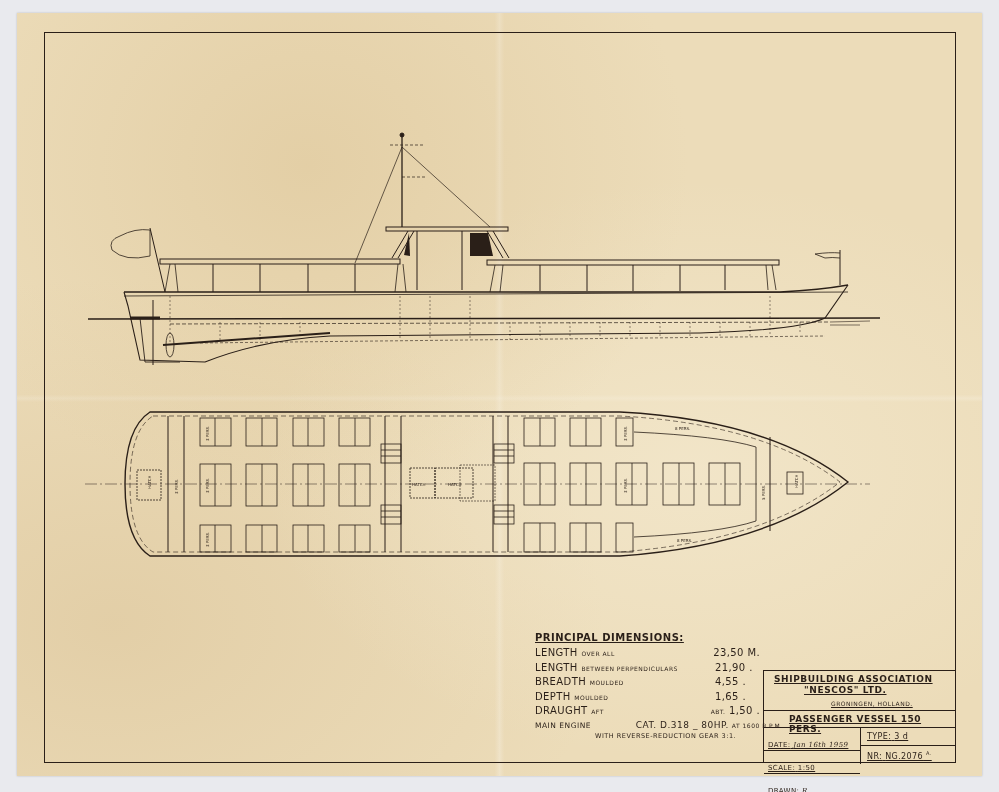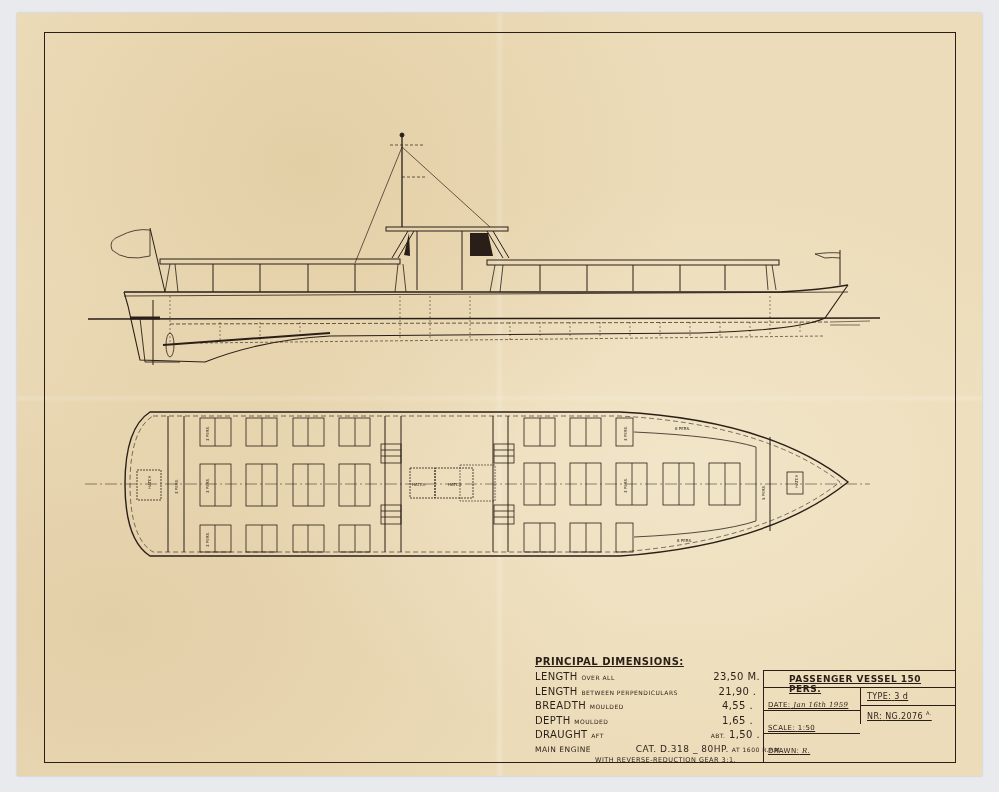--- a/index.html
+++ b/index.html
@@ -7,25 +7,25 @@
   .paper{position:absolute;left:17px;top:13px;width:965px;height:763px;background:#ecdcb9;
     background-image:radial-gradient(ellipse at 30% 20%, rgba(220,196,150,0.55), rgba(0,0,0,0) 40%),
                      radial-gradient(ellipse at 70% 60%, rgba(245,235,210,0.6), rgba(0,0,0,0) 45%),
                      radial-gradient(ellipse at 10% 80%, rgba(215,190,145,0.45), rgba(0,0,0,0) 40%),
                      linear-gradient(90deg, rgba(0,0,0,0) 49.5%, rgba(255,255,255,0.25) 50%, rgba(0,0,0,0) 50.5%),
                      linear-gradient(0deg, rgba(0,0,0,0) 49%, rgba(255,255,255,0.2) 49.5%, rgba(0,0,0,0) 50%);
     box-shadow:0 0 2px rgba(0,0,0,0.2);}
   .frame{position:absolute;left:44px;top:32px;width:912px;height:731px;border:1.5px solid #2a1f18;box-sizing:border-box;}
   svg.drawing{position:absolute;left:0;top:0;}
   .dims{position:absolute;left:535px;top:632px;width:225px;color:#2a1f18;font-family:"DejaVu Sans",sans-serif;}
-  .dims .title{font-size:10px;font-weight:bold;text-decoration:underline;letter-spacing:0.5px;margin-bottom:3px;margin-top:24px;}
+  .dims .title{font-size:10px;font-weight:bold;text-decoration:underline;letter-spacing:0.5px;margin-bottom:3px;}
   .dims .row{display:flex;font-size:10px;line-height:13.5px;letter-spacing:0.4px;}
   .dims .lbl{width:180px;white-space:nowrap;}
   .dims .lbl small{font-size:6px;letter-spacing:0.5px;}
-  .dims .val{flex:1;text-align:center;white-space:nowrap;}
+  .dims .val{flex:1;text-align:left;white-space:nowrap;}
   .dims .eng{font-size:7.5px;line-height:13px;letter-spacing:0.5px;white-space:nowrap;}
   .dims .eng b{font-size:9px;font-weight:normal;padding-left:36px;}
   .dims .gear{font-size:6.5px;padding-left:60px;letter-spacing:0.5px;}
   .tblock{position:absolute;left:763px;top:670px;width:193px;height:93px;border:1.5px solid #2a1f18;border-right:none;border-bottom:none;box-sizing:border-box;color:#2a1f18;font-family:"DejaVu Sans",sans-serif;}
   .tb-head{height:40px;border-bottom:1.3px solid #2a1f18;font-size:9px;padding:3px 0 0 10px;box-sizing:border-box;position:relative;}
   .tb-head .l1{text-decoration:underline;letter-spacing:0.6px;font-weight:bold;}
   .tb-head .l2{text-decoration:underline;padding-left:30px;letter-spacing:0.6px;font-weight:bold;margin-top:1px;}
   .tb-head .l3{font-size:6px;text-decoration:underline;position:absolute;left:67px;top:29px;letter-spacing:0.5px;}
   .tb-vessel{height:17px;border-bottom:1.3px solid #2a1f18;font-size:9px;font-weight:bold;text-decoration:underline;padding:3px 0 0 25px;box-sizing:border-box;letter-spacing:0.5px;}
   .tb-grid{display:flex;height:36px;}
@@ -254,20 +254,25 @@
   </div>
   <div class="eng">
     <span>MAIN ENGINE</span>&nbsp;&nbsp;
     <b>CAT. D.318 _ 80HP.</b>
     <span style="font-size:6px">AT 1600 R.P.M.</span>
   </div>
   <div class="gear">WITH REVERSE-REDUCTION GEAR 3:1.</div>
 </div>
 
 <div class="tblock">
+  <div class="tb-head">
+    <div class="l1">SHIPBUILDING ASSOCIATION</div>
+    <div class="l2">"NESCOS" LTD.</div>
+    <div class="l3">GRONINGEN, HOLLAND.</div>
+  </div>
   <div class="tb-vessel">PASSENGER VESSEL 150 PERS.</div>
   <div class="tb-grid">
     <div class="tb-left">
       <div><span>DATE:</span> <span class="hand">Jan 16th 1959</span></div>
       <div><span>SCALE:</span> <span>1:50</span></div>
       <div><span>DRAWN:</span> <span class="hand">R.</span></div>
     </div>
     <div class="tb-right">
       <div><span>TYPE:</span> <span>3 d</span></div>
       <div><span>NR:</span> <span>NG.2076</span> <span class="sup">A.</span></div>

